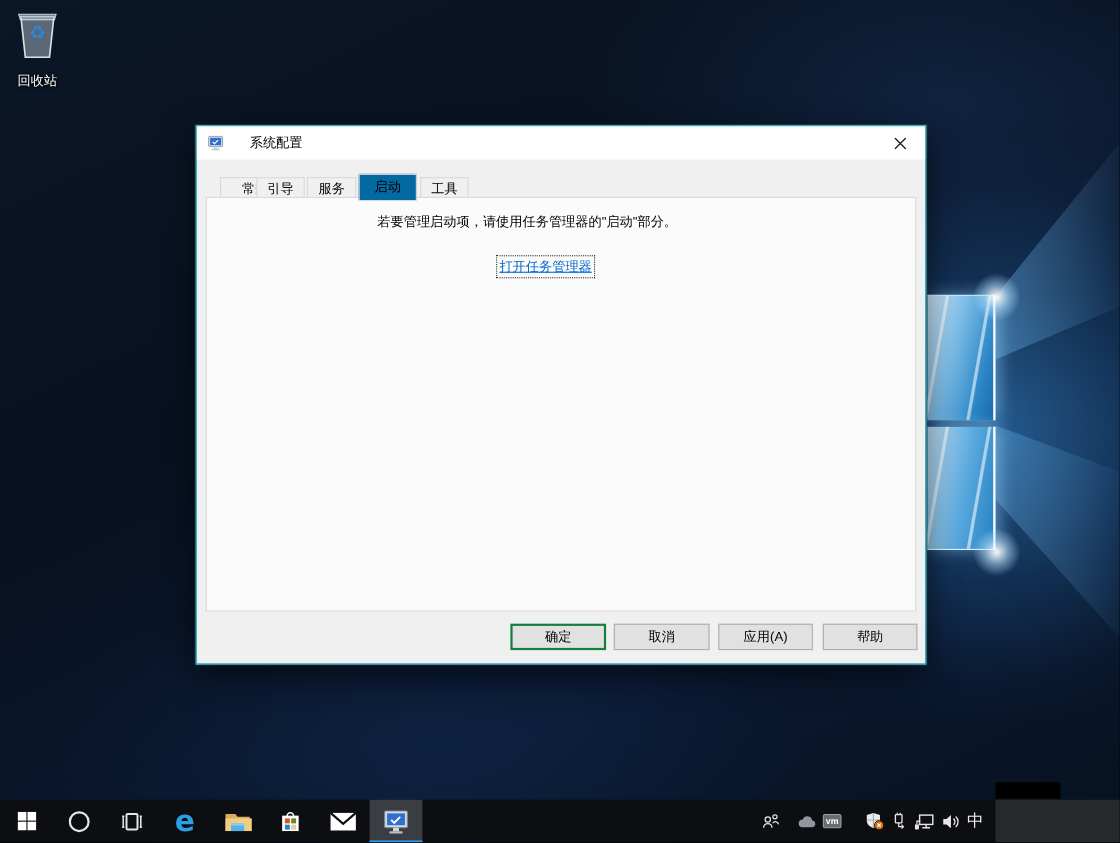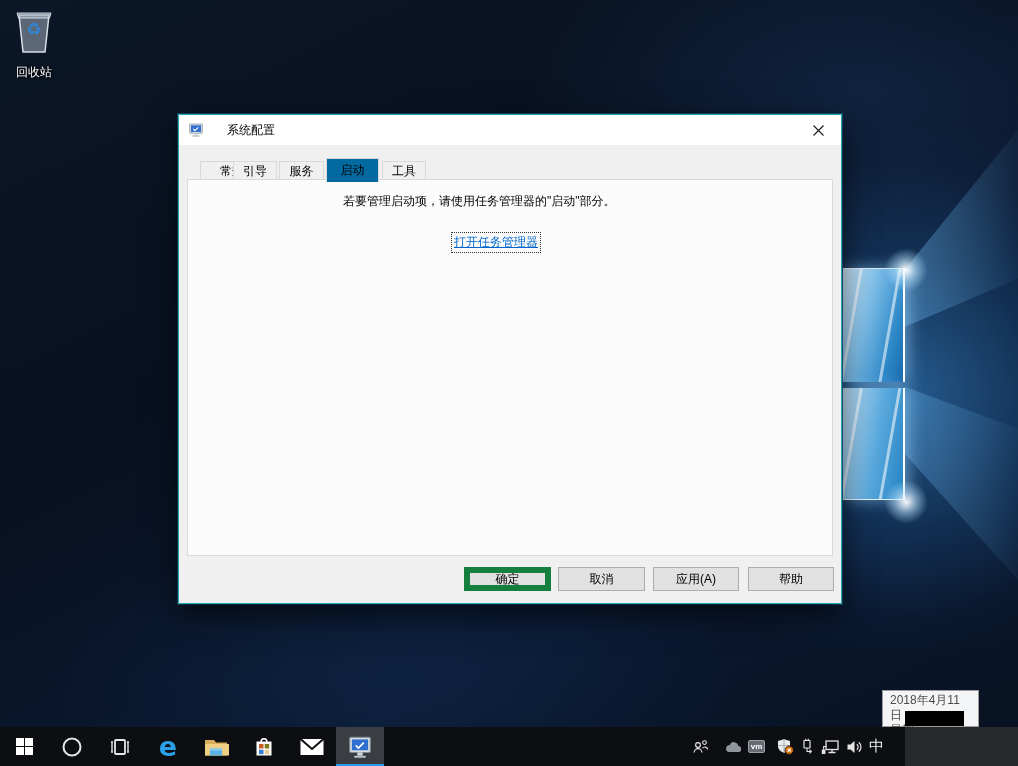--- a/index.html
+++ b/index.html
@@ -47,21 +47,21 @@
   .tab{position:absolute;top:46px;height:19px;background:#f0f0f0;border:1px solid #d9d9d9;border-bottom:none;
     font-size:12px;color:#000;display:flex;align-items:center;justify-content:center;cursor:pointer;}
   .tab.active{top:43px;height:24px;background:#0369a1;z-index:3;}
   .tabpage{position:absolute;left:8px;top:64px;width:646px;height:377px;background:#fbfbfb;border:1px solid #d9d9d9;z-index:1;}
   .msg{position:absolute;left:155px;top:13px;font-size:12px;color:#000;white-space:nowrap;}
   .tm-link{position:absolute;left:264px;top:53px;font-size:12px;color:#0066cc;text-decoration:underline;
     outline:1px dotted #333;padding:1px 2px;cursor:pointer;white-space:nowrap;}
   
   .btn{position:absolute;top:452px;width:87px;height:24px;background:#e1e1e1;border:1px solid #adadad;
     font-size:12px;color:#000;display:flex;align-items:center;justify-content:center;cursor:pointer;}
-  .btn.default{border:6px solid #15803d;}
+  .btn.default{border:2px solid #15803d;}
   
   .tooltip{position:absolute;left:882px;top:690px;width:97px;height:37px;background:#f4f5f6;
     border:1px solid #9b9b9b;padding:2px 7px;font-size:12px;line-height:15px;color:#4b4b4b;z-index:6;}
   .redact{position:absolute;left:905px;top:711px;width:59px;height:15px;background:#000;z-index:7;}
   
   .taskbar{position:absolute;left:0;top:727px;width:1018px;height:39px;background:#0c0e11;z-index:10;display:flex;}
   .tb-btn{width:48px;height:39px;display:flex;align-items:center;justify-content:center;cursor:pointer;position:relative;}
   .tb-btn.active-app{background:#3a3e42;}
   .tb-btn.active-app:after{content:"";position:absolute;left:0;right:0;bottom:0;height:2px;background:#2b9be8;}
   .edge-e{font-size:27px;font-weight:bold;color:#2b9fe8;line-height:27px;font-family:"DejaVu Sans",sans-serif;}
@@ -125,24 +125,20 @@
       <div class="msg">若要管理启动项，请使用任务管理器的"启动"部分。</div>
       <div class="tm-link">打开任务管理器</div>
     </div>
 
     <div class="btn default" style="left:285px;">确定</div>
     <div class="btn" style="left:379px;">取消</div>
     <div class="btn" style="left:474px;width:86px;">应用(A)</div>
     <div class="btn" style="left:569px;width:86px;">帮助</div>
   </div>
 
-  <div class="tooltip">
-    <div>2018年4月11日</div>
-    <div>星期三</div>
-  </div>
   <div class="redact"></div>
 
   <div class="taskbar">
     <div class="tb-btn">
       <svg width="17" height="17" viewBox="0 0 17 17">
         <rect x="0" y="0" width="8" height="8" fill="#fff"></rect>
           <rect x="9" y="0" width="8" height="8" fill="#fff"></rect>
         <rect x="0" y="9" width="8" height="8" fill="#fff"></rect>
           <rect x="9" y="9" width="8" height="8" fill="#fff"></rect>
       </svg>
@@ -203,21 +199,21 @@
           <path d="M2.2,13.5 a3.8,3.8 0 0 1 7.6,0" fill="none" stroke="#e6e6e6" stroke-width="1.2"></path>
           <circle cx="12.5" cy="3.6" r="1.9" fill="none" stroke="#e6e6e6" stroke-width="1.1"></circle>
           <path d="M10.4,9.3 a3,3 0 0 1 5.4,1.2" fill="none" stroke="#e6e6e6" stroke-width="1.1"></path>
         </svg>
       </div>
       <div class="tray-ico" style="margin-right:5px;">
         <svg width="19" height="14" viewBox="0 0 19 14">
           <path d="M4.5,12 h9.5 a3,3 0 0 0 0.3,-6 a4.4,4.4 0 0 0 -8.5,-1 a3.6,3.6 0 0 0 -1.3,7 z" fill="#8f969c"></path>
         </svg>
       </div>
-      <div class="tray-ico" style="margin-right:12px;align-items:flex-end;">
+      <div class="tray-ico" style="margin-right:22px;align-items:flex-end;">
         <div class="vm-chip">vm</div>
       </div>
       <div class="tray-ico" style="margin-right:6px;">
         <svg width="17" height="17" viewBox="0 0 17 17">
           <path d="M7,1.2 L13,3 V8 C13,11.4 10.6,13.6 7,14.8 C3.4,13.6 1,11.4 1,8 V3 Z" fill="#e9ebed"></path>
           <path d="M7,1.2 V14.8 M1.3,7.5 H12.7" stroke="#9aa0a6" stroke-width="0.8"></path>
           <circle cx="12.2" cy="12.2" r="4.2" fill="#d8720d" stroke="#0c0e11" stroke-width="0.8"></circle>
           <path d="M10.7,10.7 l3,3 M13.7,10.7 l-3,3" stroke="#fff" stroke-width="1.2"></path>
         </svg>
       </div>

